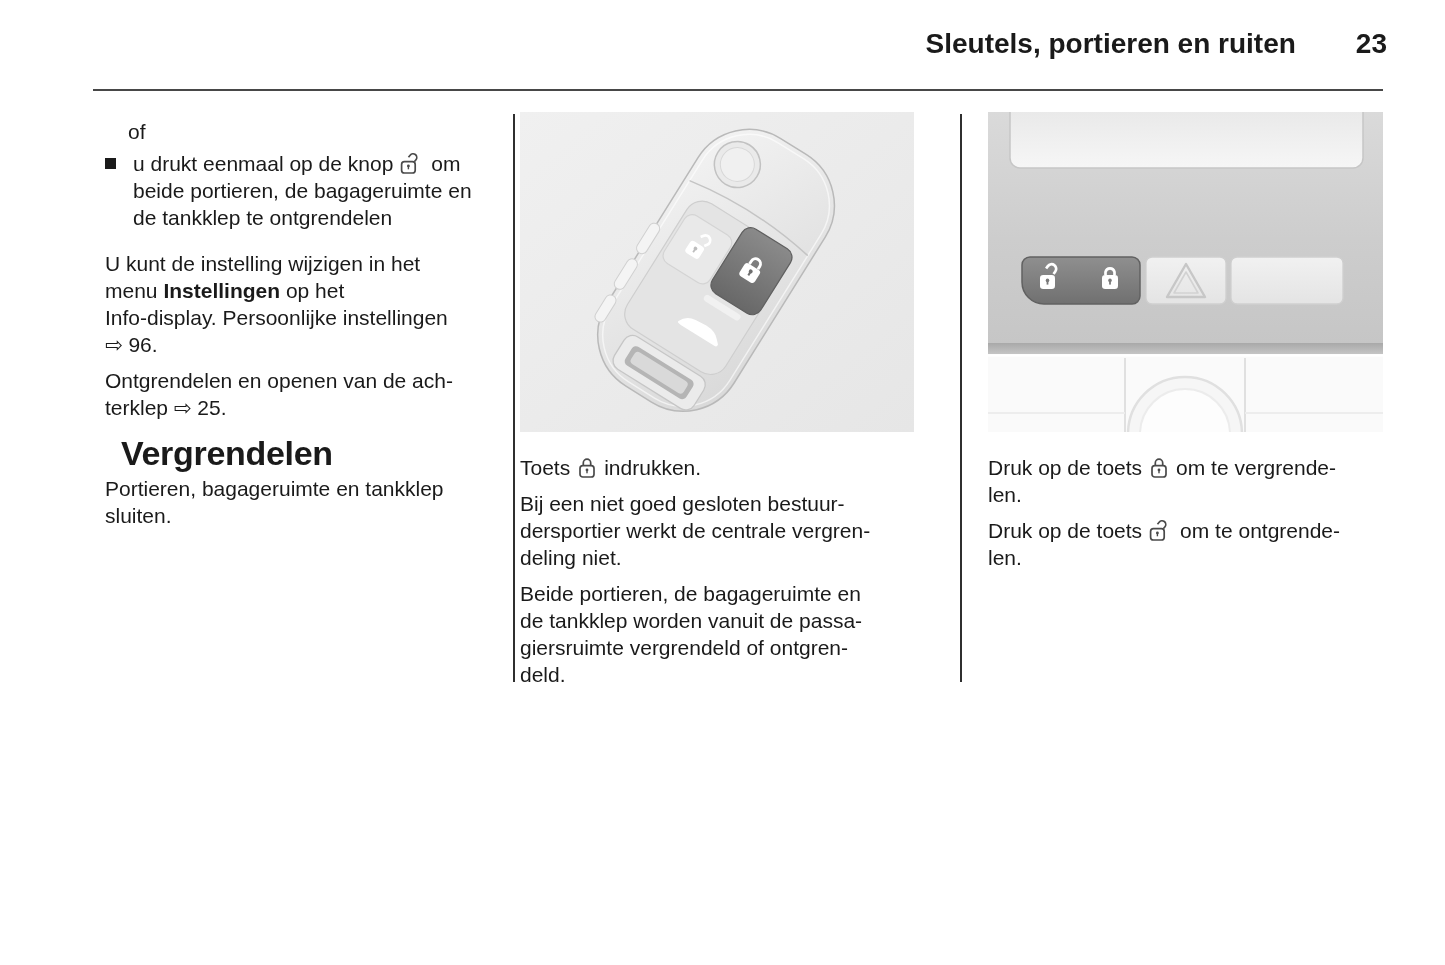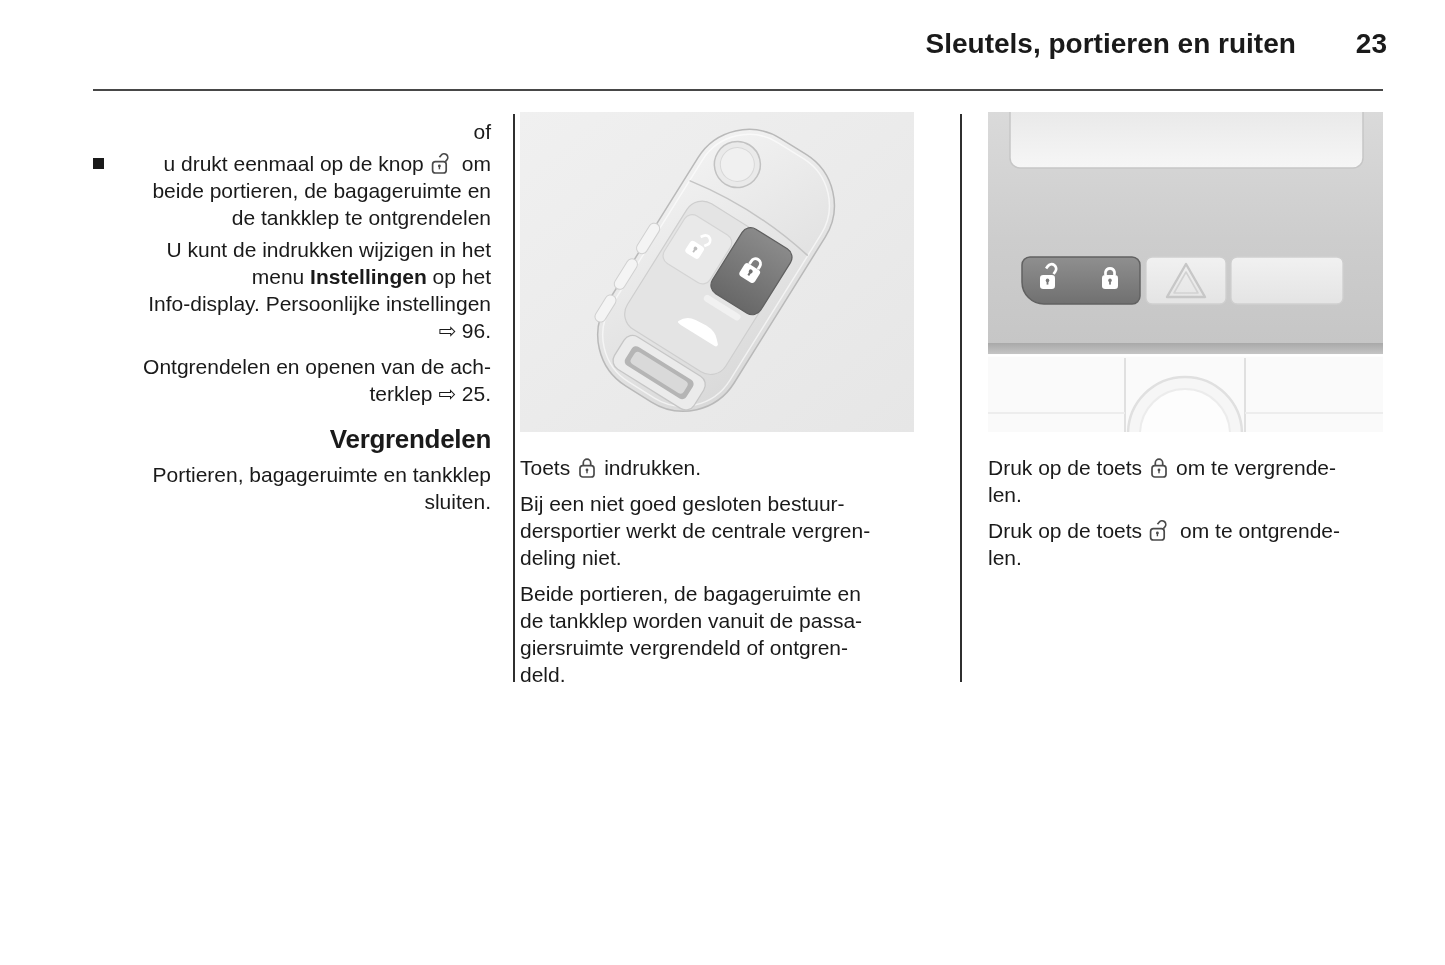--- a/index.html
+++ b/index.html
@@ -10,26 +10,26 @@
   .hdr {
     position:absolute; top:28px; left:93px; right:58px;
     display:flex; justify-content:flex-end; align-items:baseline; gap:60px;
     font-weight:bold; font-size:28px; line-height:32px;
   }
   .hdr-rule { position:absolute; top:89px; left:93px; width:1290px; height:2px; background:#474747; }
   .vrule { position:absolute; top:114px; height:798px; width:2px; background:#2f2f2f; }
   .vrule1 { left:513px; } .vrule2 { left:960px; }
   .col { position:absolute; top:112px; font-size:21px; line-height:27px; }
   .col p { margin:0 0 9px 0; }
-  .col h2 { font-size:26px; line-height:31px; margin:17px 0 6px 0; letter-spacing:-0.3px; white-space:nowrap; font-weight:bold; }
-  .col1 { left:93px;  width:398px;text-align:right; }
+  .col h2 { font-size:34px; line-height:31px; margin:17px 0 6px 16px; letter-spacing:-0.3px; white-space:nowrap; font-weight:bold; }
+  .col1 { left:105px;  width:398px; }
   .col2 { left:520px; width:400px; }
   .col3 { left:988px; width:400px; }
   .of { margin:6px 0 5px 23px !important; }
-  .bullet-item { display:flex; gap:24px; margin:0 0 5px 0; }
+  .bullet-item { display:flex; gap:17px; margin:0 0 19px 0; }
   .bullet-sq { flex:0 0 auto; width:11px; height:11px; background:#1a1a1a; margin-top:8px; }
   .bullet-text { width:364px; margin:0 !important; }
   .pre { white-space:pre-line; }
   .figure { width:394px; height:320px; margin:0 0 22px 0; }
   .figure svg { display:block; }
   .ic { vertical-align:-4px; margin:0 7px; }
 </style>
 </head>
 <body>
 
@@ -55,21 +55,21 @@
             <g transform="rotate(38 14 9.6)">
               <path d="M7 9.6 V6.9 a3.7 3.7 0 0 1 7.4 0 V9.6" fill="none" stroke="#4a4a4a" stroke-width="1.7"></path>
             </g>
             <circle cx="8.4" cy="13.9" r="1.4" fill="#4a4a4a"></circle>
             <rect x="7.7" y="13.9" width="1.4" height="3.4" fill="#4a4a4a"></rect>
           </svg><span>om beide portieren, de bagageruimte en de tankklep te ontgrendelen</span>
       </p>
     </div>
 
     <p>
-      <span>U kunt de indrukken wijzigen in het</span><br>
+      <span>U kunt de instelling wijzigen in het</span><br>
       <span>menu </span><b>Instellingen</b><span> op het</span><br>
       <span>Info-display. Persoonlijke instellingen</span><br>
       <span>⇨ 96.</span>
     </p>
 
     <p class="pre">Ontgrendelen en openen van de ach-
 terklep ⇨ 25.</p>
 
     <h2>Vergrendelen</h2>
     <p class="pre">Portieren, bagageruimte en tankklep

